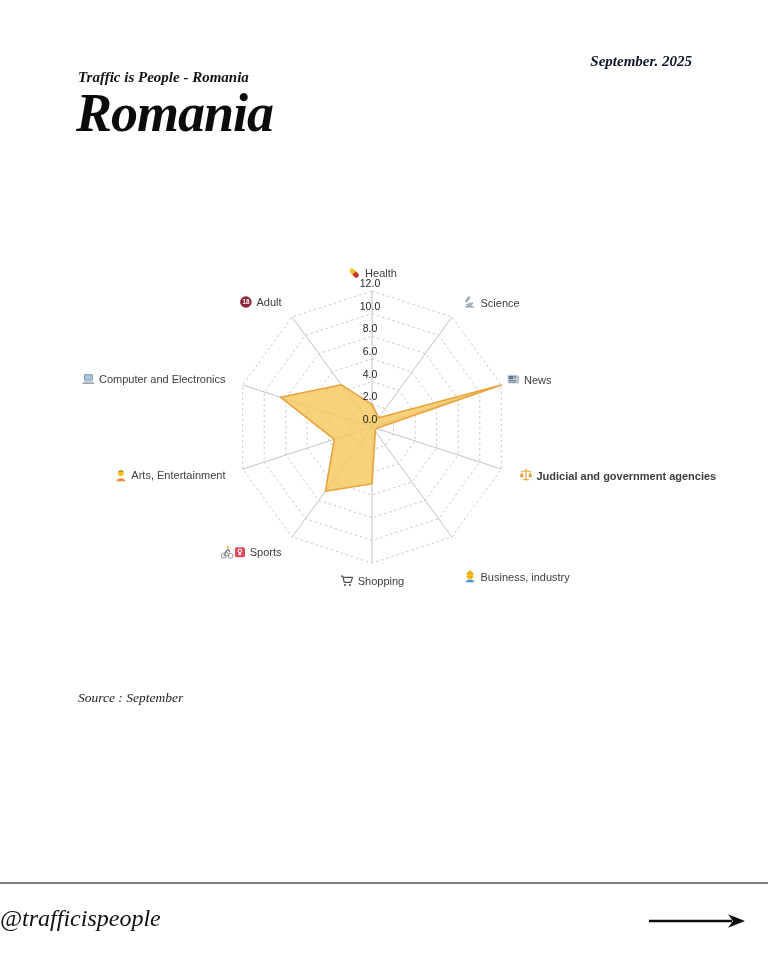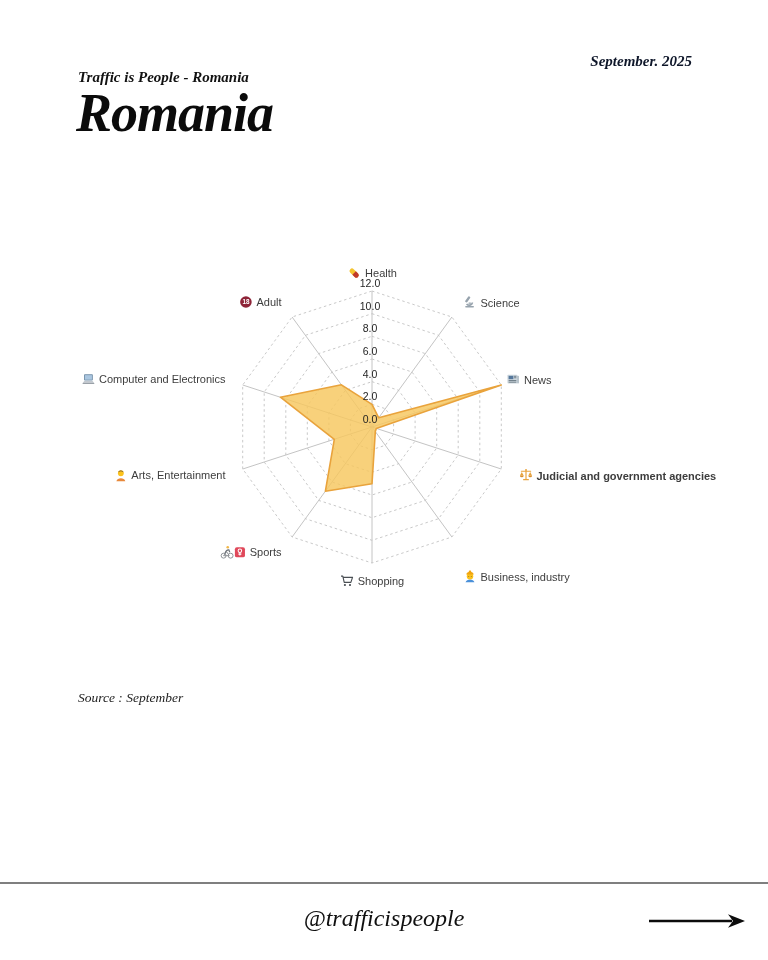--- a/index.html
+++ b/index.html
@@ -12,21 +12,21 @@
   #radar-labels{position:absolute;left:0;top:0;width:648px;height:960px;pointer-events:none;}
   .cat-label{position:absolute;display:flex;align-items:center;gap:4px;white-space:nowrap;
              font-size:11px;color:#3d3d3d;}
   .cat-label .icon{display:inline-flex;}
   .cat-label .icon svg{display:block;}
   .anch-start{transform:translate(0,-50%);align-items:flex-end;}
   .anch-mid{transform:translate(-50%,-50%);}
   .anch-end{transform:translate(-100%,-50%);}
   .source{position:absolute;left:78px;top:690px;font:italic 400 13.5px "Liberation Serif",serif;color:#1c1c1c;}
   .divider{position:absolute;left:0;top:882px;width:768px;height:0;border-top:2px solid #7f7f7f;}
-  .handle{position:absolute;left:0;top:905px;width:768px;text-align:center;
+  .handle{position:absolute;left:0;top:905px;width:768px;text-align:left;
           font:italic 400 24px "Liberation Serif",serif;color:#101010;}
   .arrow{position:absolute;left:646px;top:910px;}
 </style>
 </head>
 <body>
 
 <div class="page">
   <div class="brand">Traffic is People - Romania</div>
   <div class="date">September. 2025</div>
   <div class="title">Romania</div>

